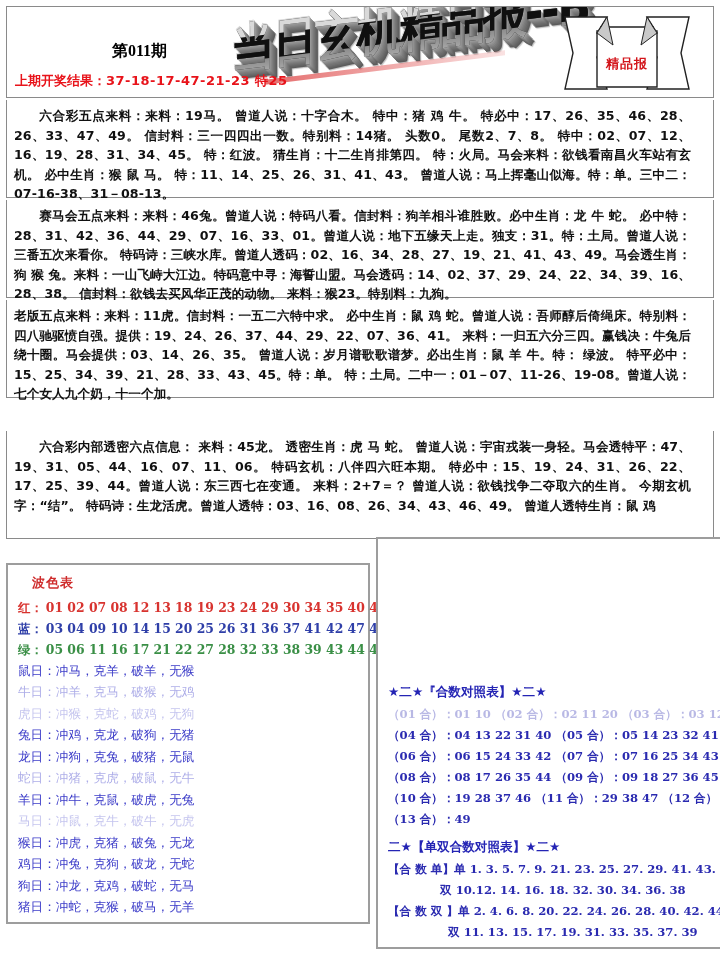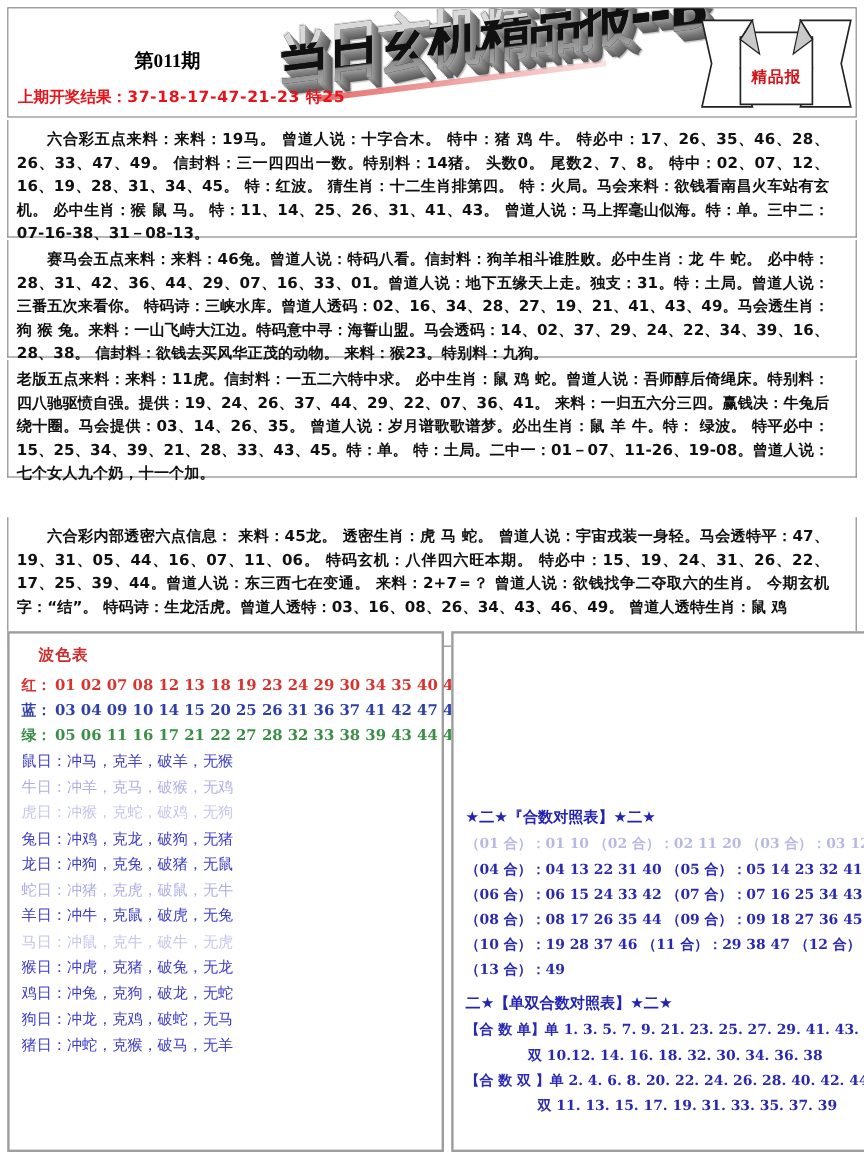--- a/index.html
+++ b/index.html
@@ -66,21 +66,21 @@
     -webkit-background-clip:text;background-clip:text;
     pointer-events:none;
   }
   .logo-red{
     position:absolute;left:34px;top:56px;width:240px;height:5px;
     background:linear-gradient(90deg,rgba(220,60,60,.75),rgba(220,60,60,.15));
     transform:skewY(-7deg);
   }
 
   
-  .ribbon{position:absolute;right:0;top:4px;width:132px;height:84px;}
+  .ribbon{position:absolute;right:20px;top:4px;width:132px;height:84px;}
   .ribbon svg{display:block;}
   .ribbon-label{
     position:absolute;left:0;right:0;top:44px;text-align:center;
     font-size:13px;font-weight:bold;color:#d3141a;
     letter-spacing:1px;
   }
 
   
   .art{
     margin:2px 6px 0 6px;
@@ -103,21 +103,21 @@
   }
   .art.b1{height:98px;}
   .art.b2{height:98px;}
   .art.b3{height:98px;}
   .art.b4{height:108px;margin-top:33px;}
   .art.b3 p{text-indent:0;}
 
   
   .bottom{
     position:absolute;left:6px;top:520px;right:6px;bottom:6px;
-    display:flex;gap:0px;
+    display:flex;gap:0px;align-items:center;
   }
   .panel{
     border:2px solid #9d9d9d;
     box-sizing:border-box;
     background:#fff;
   }
   .panel-left{width:364px;padding:6px 8px 4px 10px;}
   .panel-right{flex:1;margin-left:6px;padding:6px 8px 4px 10px;position:relative;}
 
   .bs-title{

